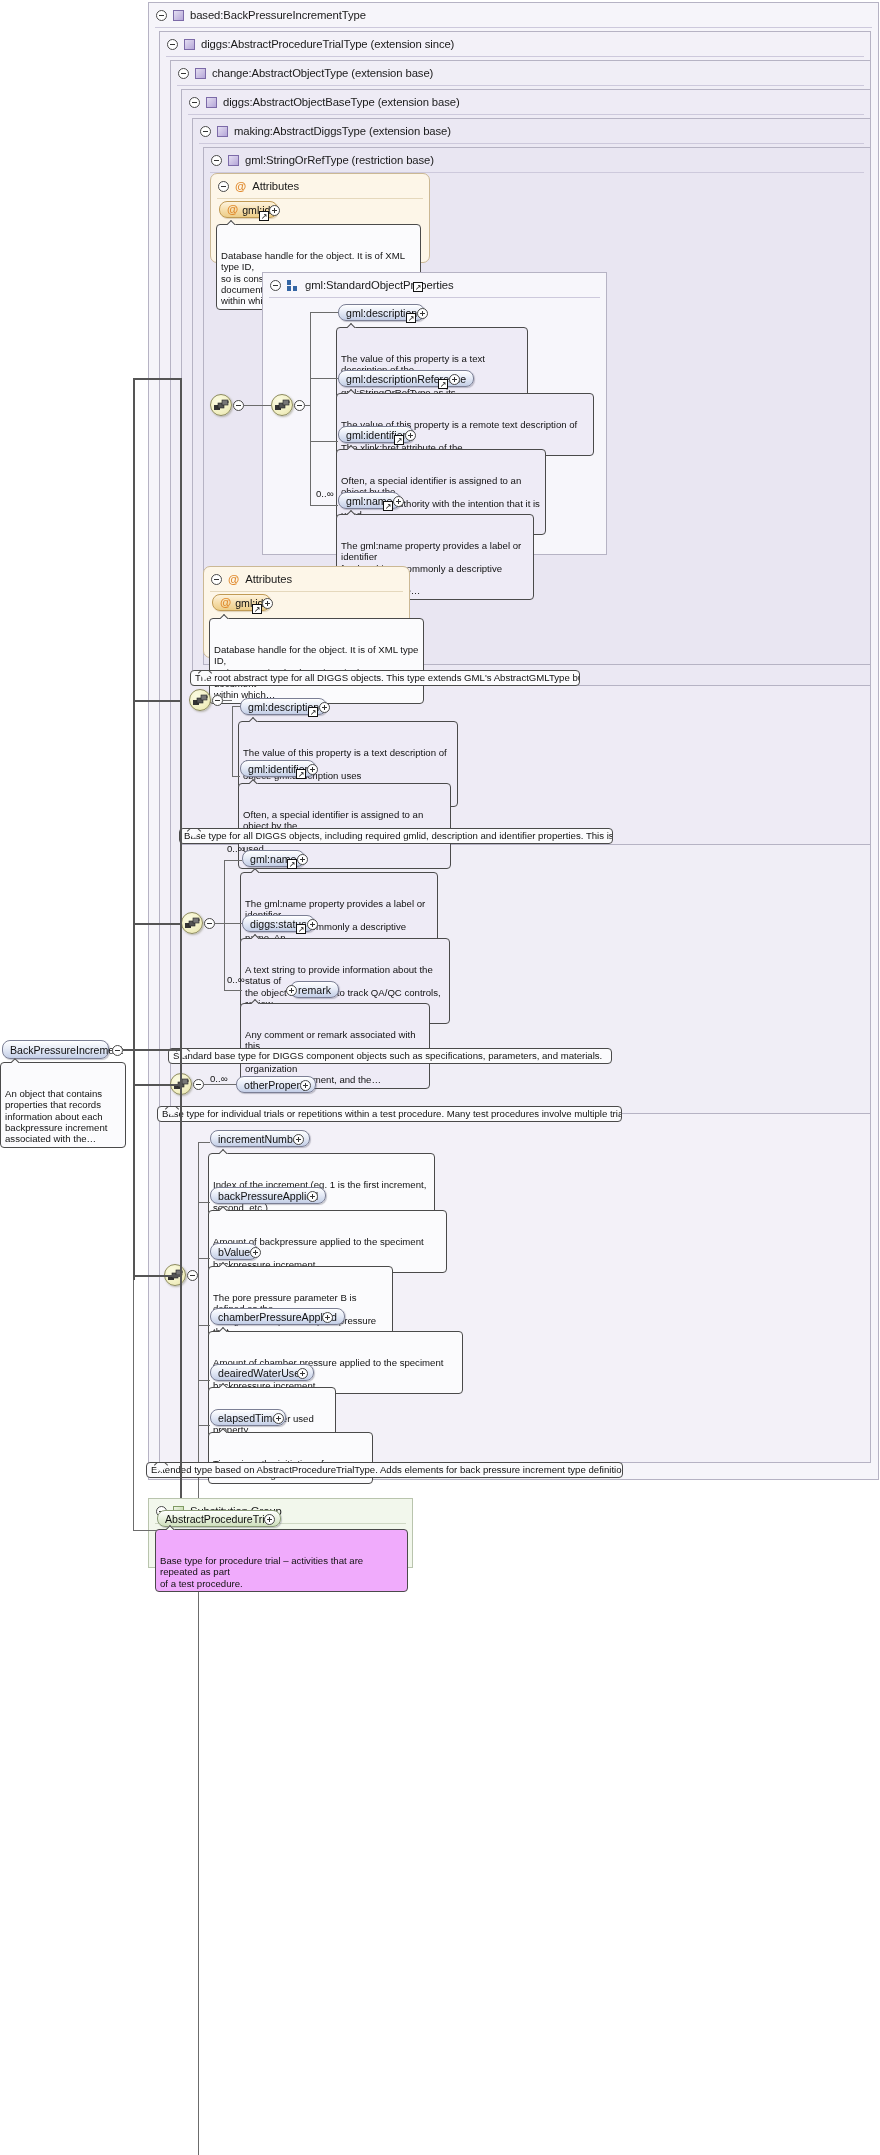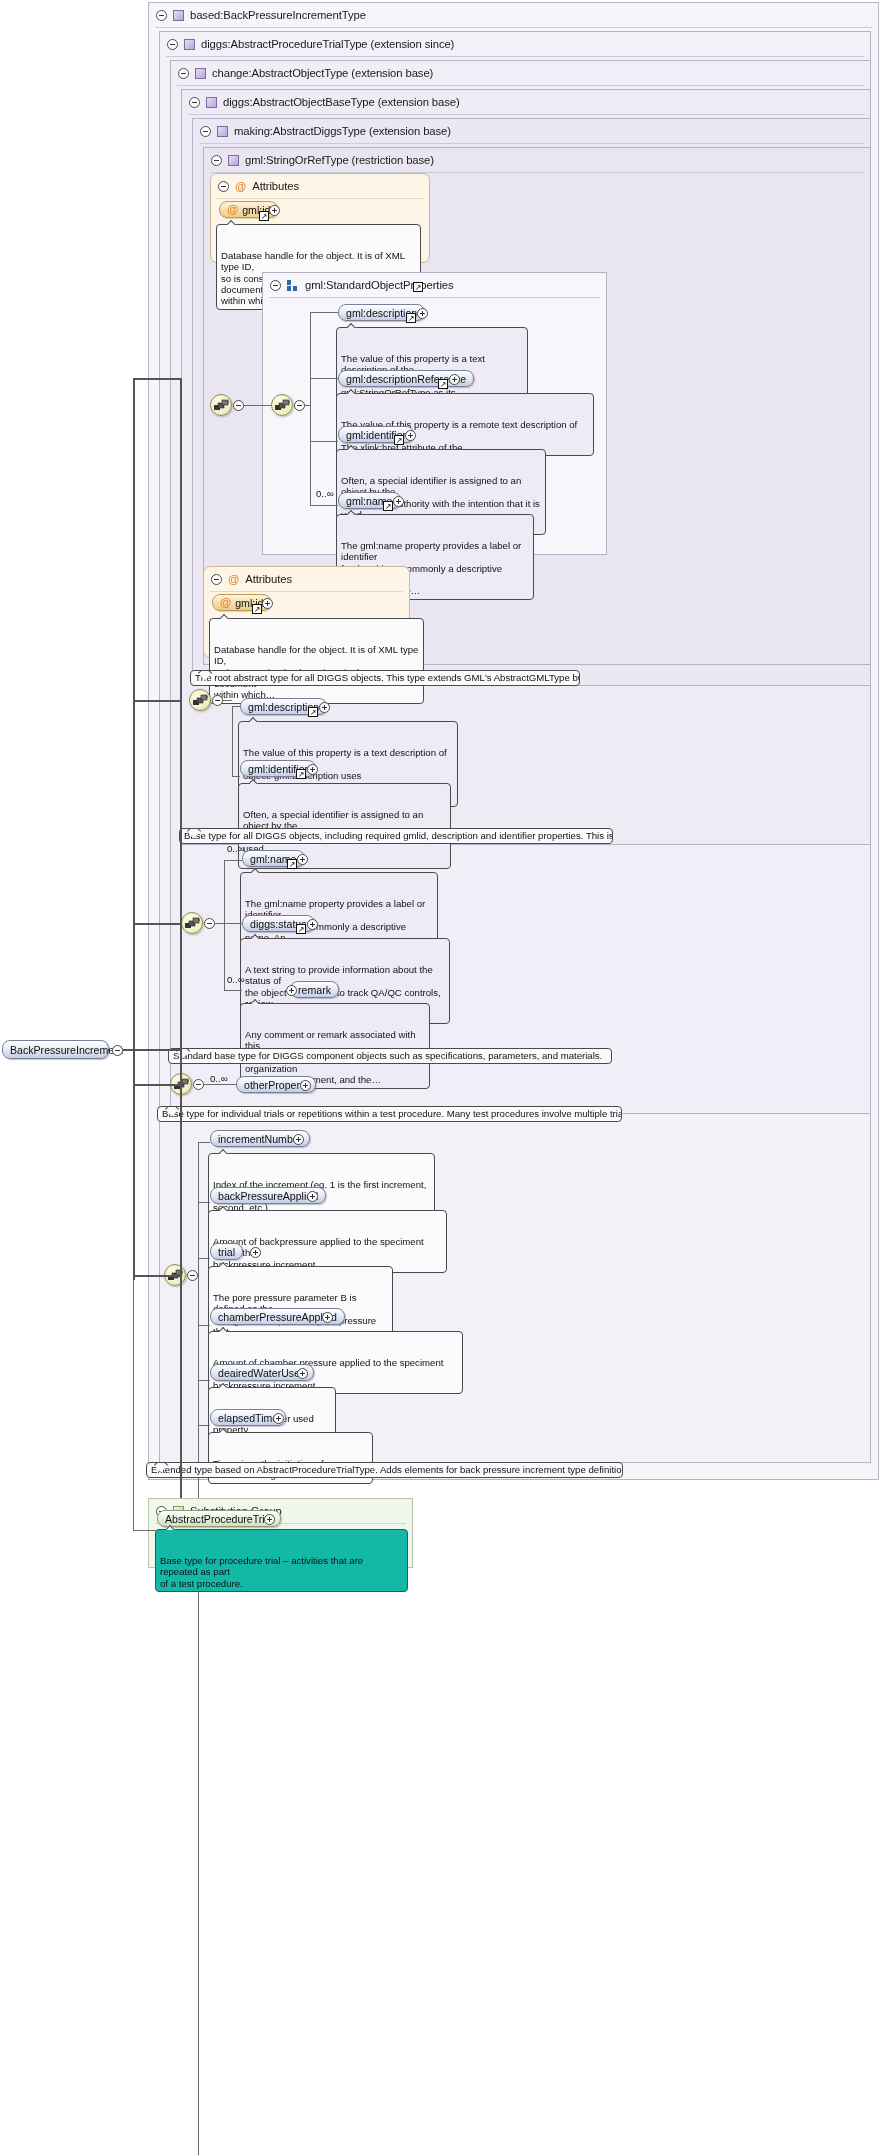--- a/index.html
+++ b/index.html
@@ -263,21 +263,21 @@
   .icon-subst {
     width: 11px; height: 11px;
     flex: 0 0 auto;
     background: linear-gradient(135deg,#eef5e6 0%,#b9d39a 100%);
     border: 1px solid #7f9a62;
   }
   .pill.subst {
     border: 1px solid #8a9b76;
     background: linear-gradient(180deg,#ffffff 0%,#eaf2e1 45%,#cfe0bd 100%);
   }
-  .anno.greenish { background: #14b8a6; }
+  .anno.greenish { background: #f0abfc; }
   .anno.greenish .tick::before { background: #f7fbf3; }
 </style>
 </head>
 <body>
 
 <div id="page">
 
   <div class="frame lvl0" style="left:148px; top:2px; width:731px; height:1478px;">
     <div class="frame-head">
       <span class="tog"></span>
@@ -619,21 +619,21 @@
   </div>
   <div class="minicirc plus" style="left:307px; top:1191px;"></div>
   <div class="anno" style="left:208px; top:1210px; width:239px;">
     <span class="tick"></span>
     <span>Amount of backpressure applied to the speciment during this
 backpressure increment.</span>
   </div>
 
   <div class="ln lnh" style="left:198px; top:1258px; width:12px;"></div>
   <div class="pill" style="left:210px; top:1243px;">
-    <span>trial</span>
+    <span>bValue</span>
   </div>
   <div class="minicirc plus" style="left:250px; top:1247px;"></div>
   <div class="anno" style="left:208px; top:1266px; width:185px;">
     <span class="tick"></span>
     <span>The pore pressure parameter B is defined as the
 change in the specimen pore pressure that
 occurs as a result of a…</span>
   </div>
 
   <div class="ln lnh" style="left:198px; top:1325px; width:12px;"></div>
@@ -669,20 +669,28 @@
 
   <div class="docstrip" style="left:146px; top:1462px; width:477px;">
     <span class="tick"></span>
     <span>Extended type based on AbstractProcedureTrialType. Adds elements for back pressure increment type definition.</span>
   </div>
 
   <div class="pill" style="left:2px; top:1040px; width:107px; height:19px;">
     <span>BackPressureIncrement</span>
   </div>
   <div class="minicirc" style="left:112px; top:1045px;"></div>
+  <div class="anno" style="left:0px; top:1062px; width:126px;">
+    <span class="tick"></span>
+    <span>An object that contains
+properties that records
+information about each
+backpressure increment
+associated with the…</span>
+  </div>
 
   <div class="ln lnh thick" style="left:123px; top:1049px; width:58px;"></div>
   <div class="ln lnv thick" style="left:180px; top:378px; height:1130px;"></div>
 
   <div class="ln lnh thick" style="left:133px; top:378px; width:48px;"></div>
   <div class="ln lnv thick" style="left:133px; top:378px; height:902px;"></div>
   <div class="ln lnh thick" style="left:133px; top:700px; width:48px;"></div>
   <div class="ln lnh thick" style="left:133px; top:923px; width:48px;"></div>
   <div class="ln lnh thick" style="left:133px; top:1084px; width:48px;"></div>
   <div class="ln lnh thick" style="left:133px; top:1275px; width:48px;"></div>

